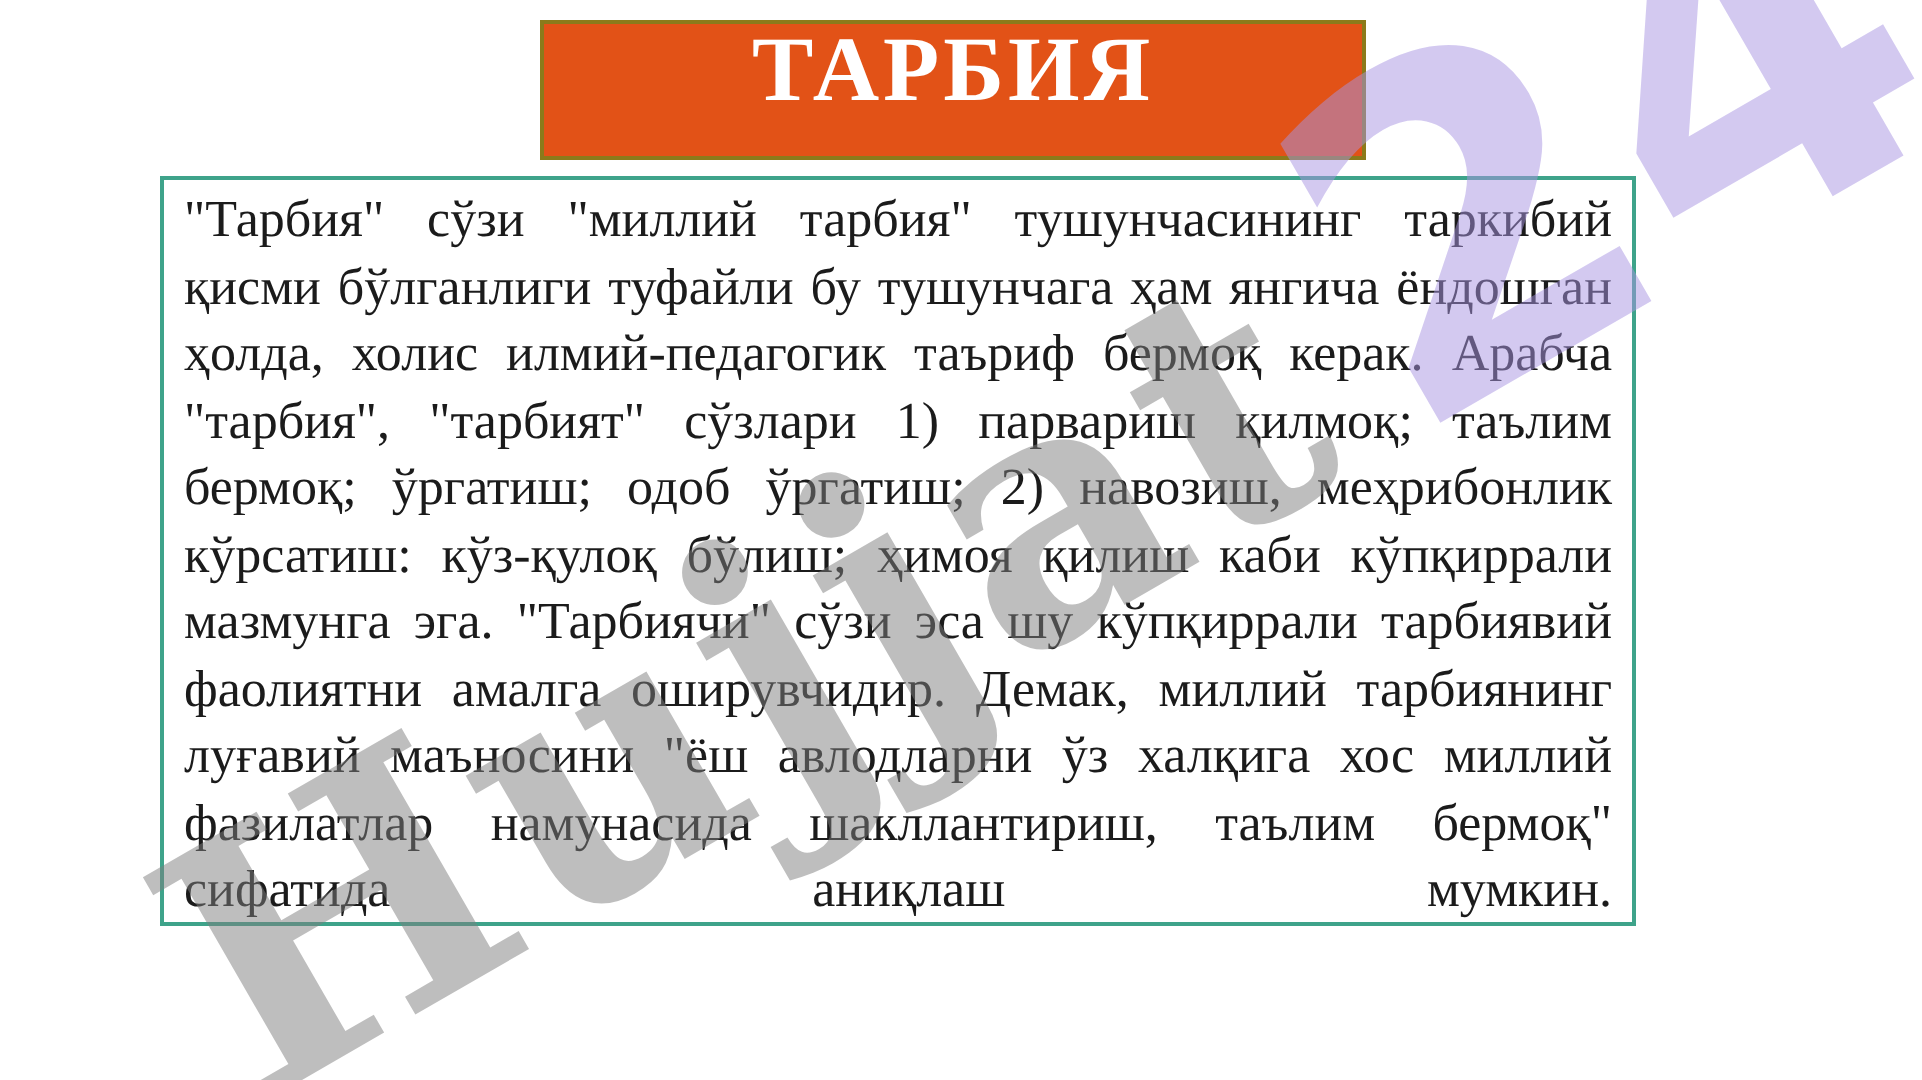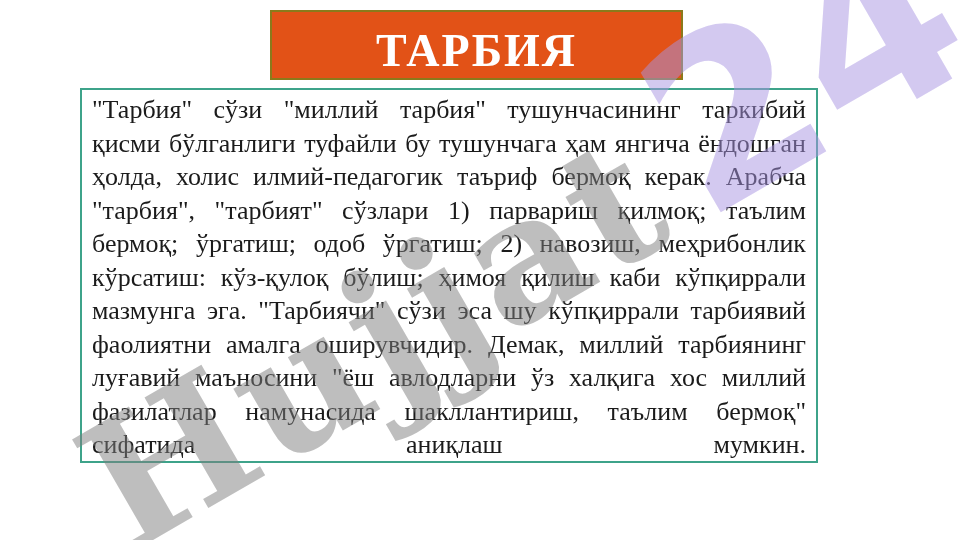--- a/index.html
+++ b/index.html
@@ -24,21 +24,21 @@
   }
   .title-box {
     position: absolute;
     left: 270px;
     top: 10px;
     width: 413px;
     height: 70px;
     background: var(--title-bg);
     border: 2px solid var(--title-border);
     display: flex;
-    align-items: flex-end;
+    align-items: flex-start;
     justify-content: center;
     z-index: 2;
   }
   .title-text {
     font-family: "Liberation Serif", serif;
     font-size: 46px;
     font-weight: bold;
     letter-spacing: 2px;
     color: var(--title-text);
     line-height: 1;

